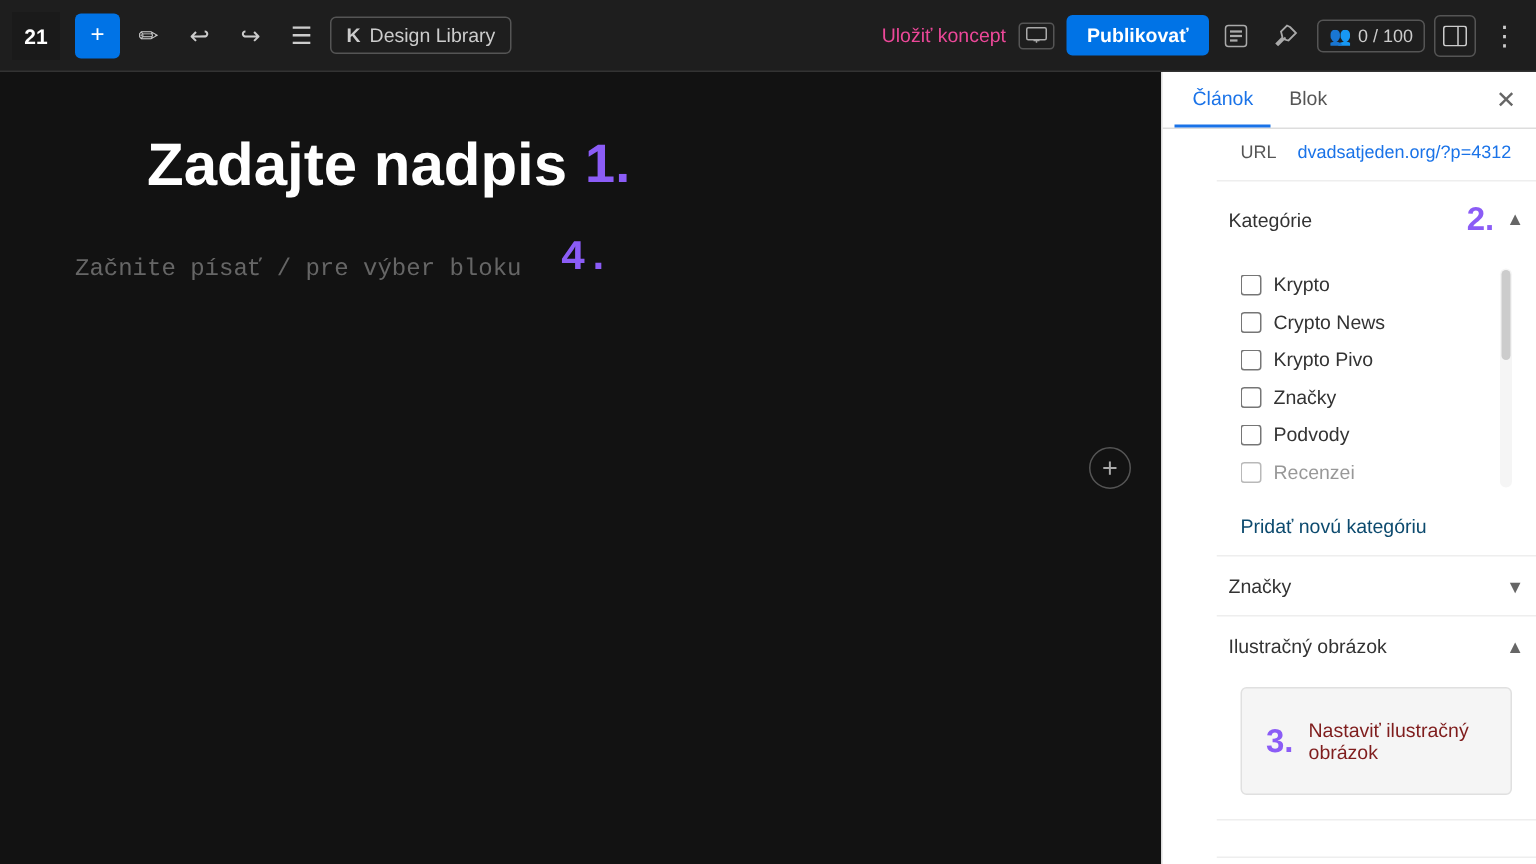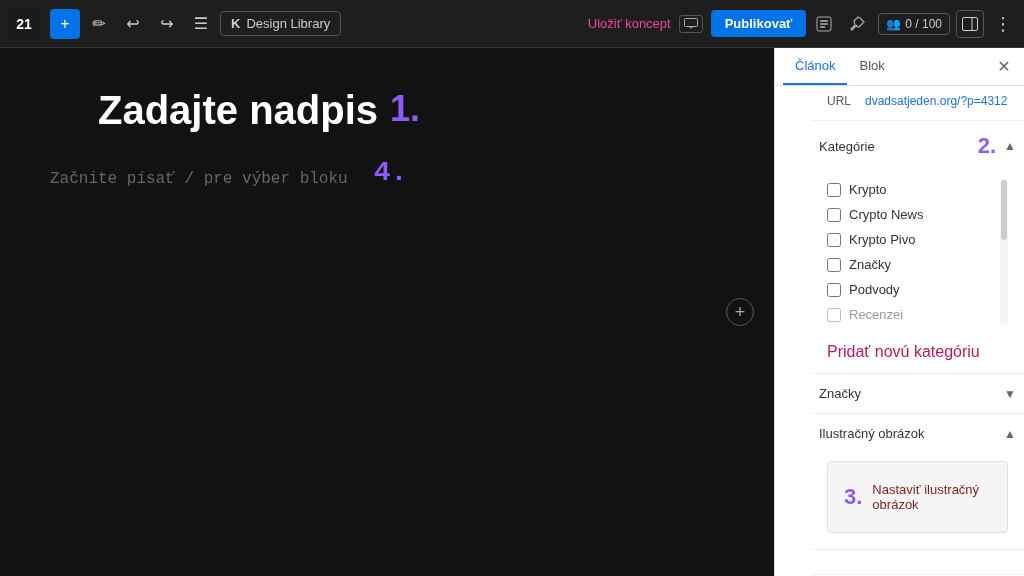--- a/index.html
+++ b/index.html
@@ -329,22 +329,22 @@
       height: 60px;
       background: #ccc;
       border-radius: 3px;
       margin: 1px auto;
       position: absolute;
       left: 1px;
     }
     .add-category-link {
       display: block;
       padding: 6px 16px 12px;
-      font-size: 16px;
-      color: #be185d;
+      font-size: 13px;
+      color: #0c4a6e;
       text-decoration: none;
       cursor: pointer;
     }
 
     
     .znacky-section .sidebar-section-header {
       font-size: 13px;
     }
 
     

